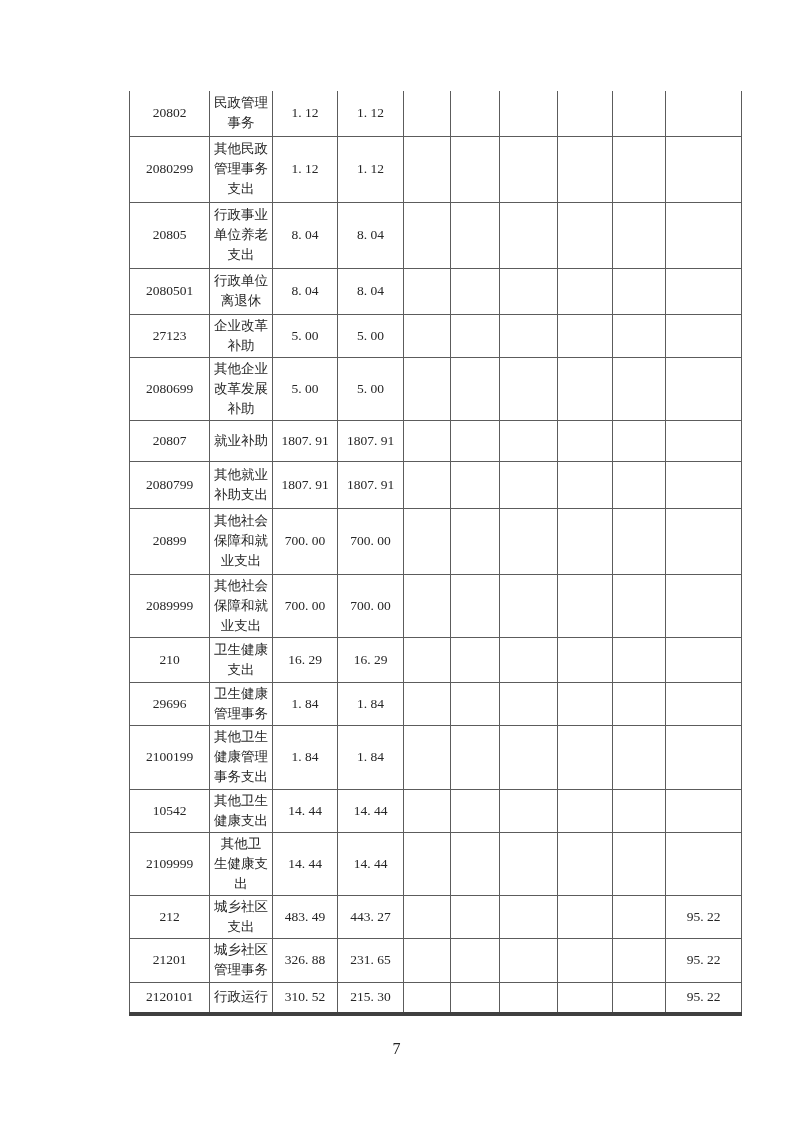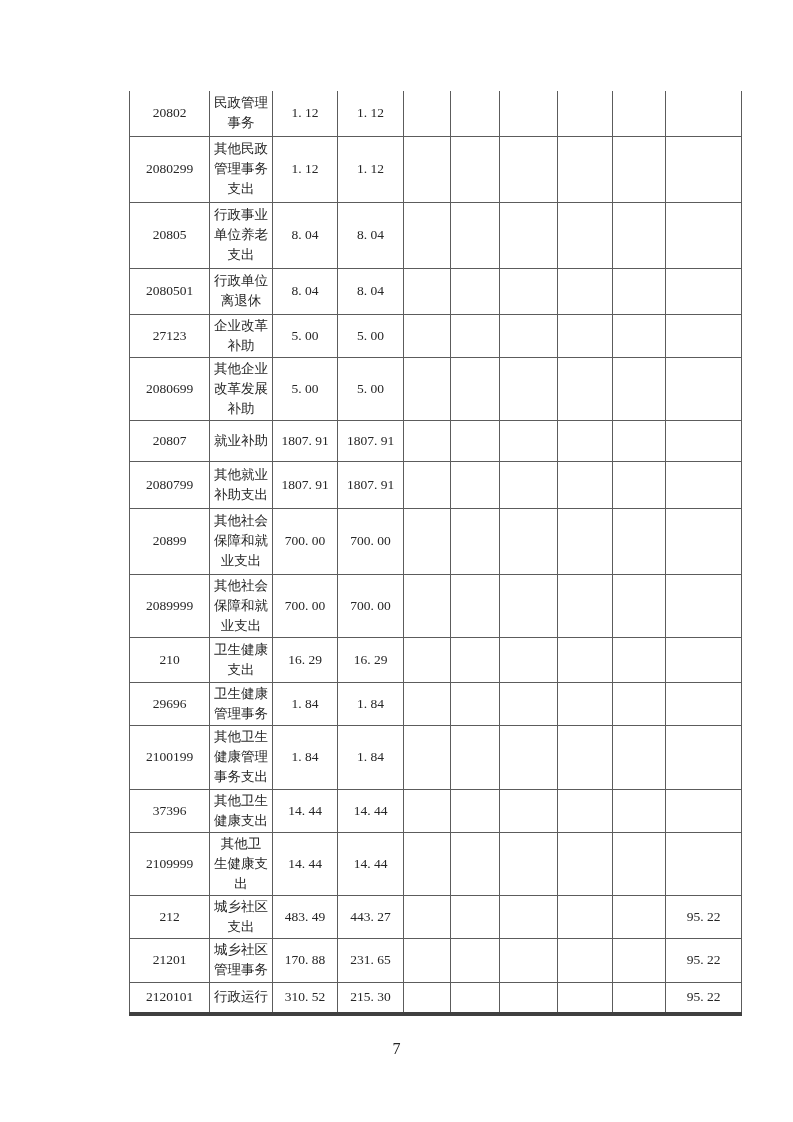--- a/index.html
+++ b/index.html
@@ -255,21 +255,21 @@
           <td>1. 84</td>
           <td>1. 84</td>
           <td></td>
           <td></td>
           <td></td>
           <td></td>
           <td></td>
           <td></td>
         </tr>
         <tr>
-          <td>37396</td>
+          <td>10542</td>
           <td>其他卫生
 健康支出</td>
           <td>14. 44</td>
           <td>14. 44</td>
           <td></td>
           <td></td>
           <td></td>
           <td></td>
           <td></td>
           <td></td>
@@ -298,21 +298,21 @@
           <td></td>
           <td></td>
           <td></td>
           <td></td>
           <td>95. 22</td>
         </tr>
         <tr>
           <td>21201</td>
           <td>城乡社区
 管理事务</td>
-          <td>170. 88</td>
+          <td>326. 88</td>
           <td>231. 65</td>
           <td></td>
           <td></td>
           <td></td>
           <td></td>
           <td></td>
           <td>95. 22</td>
         </tr>
         <tr>
           <td>2120101</td>

